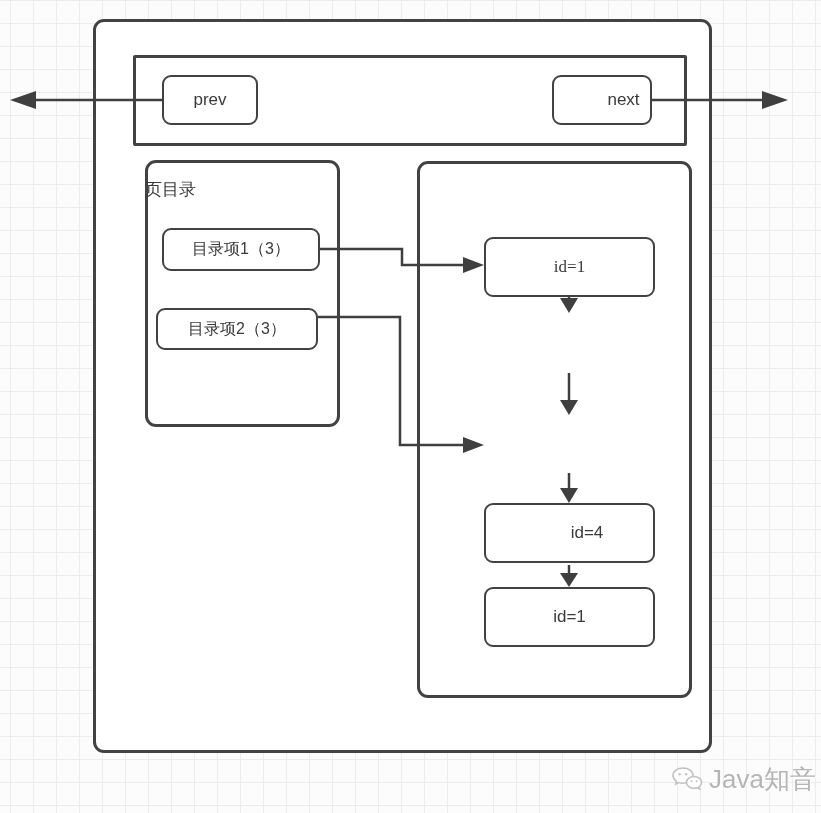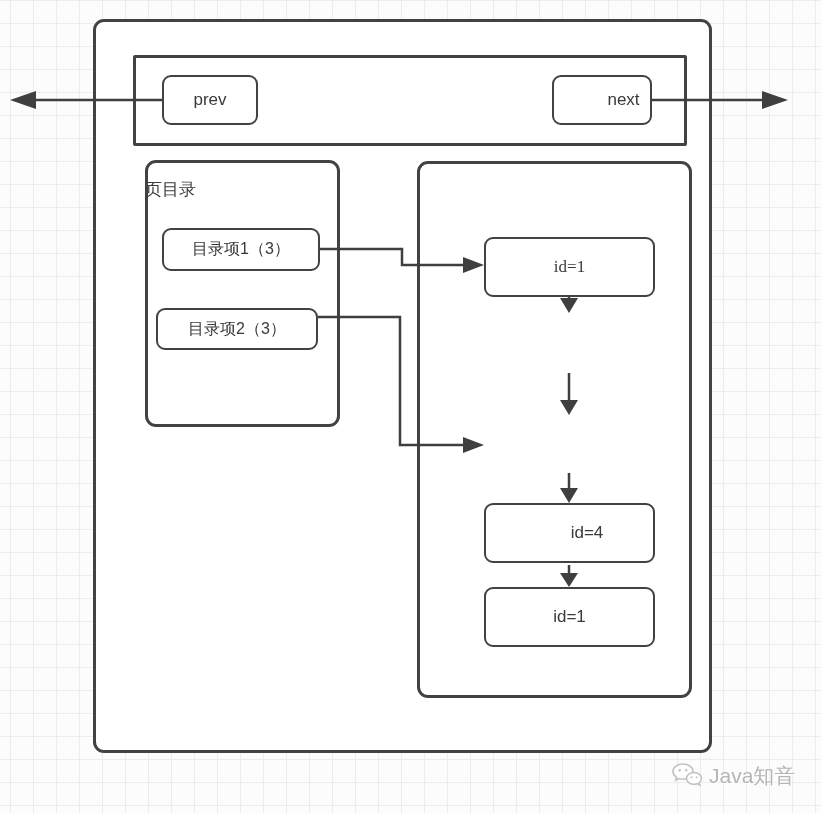--- a/index.html
+++ b/index.html
@@ -74,21 +74,21 @@
     pointer-events: none;
   }
   .watermark {
     position: absolute;
     left: 671px;
     top: 762px;
     display: flex;
     align-items: center;
     gap: 6px;
     color: #b5b5b5;
-    font-size: 21px;
+    font-size: 26px;
     text-shadow: 1px 1px 0 #ffffff;
   }
 </style>
 </head>
 <body>
 
 <div class="canvas">
 
   <div class="box rounded-lg outer-box"></div>
 

